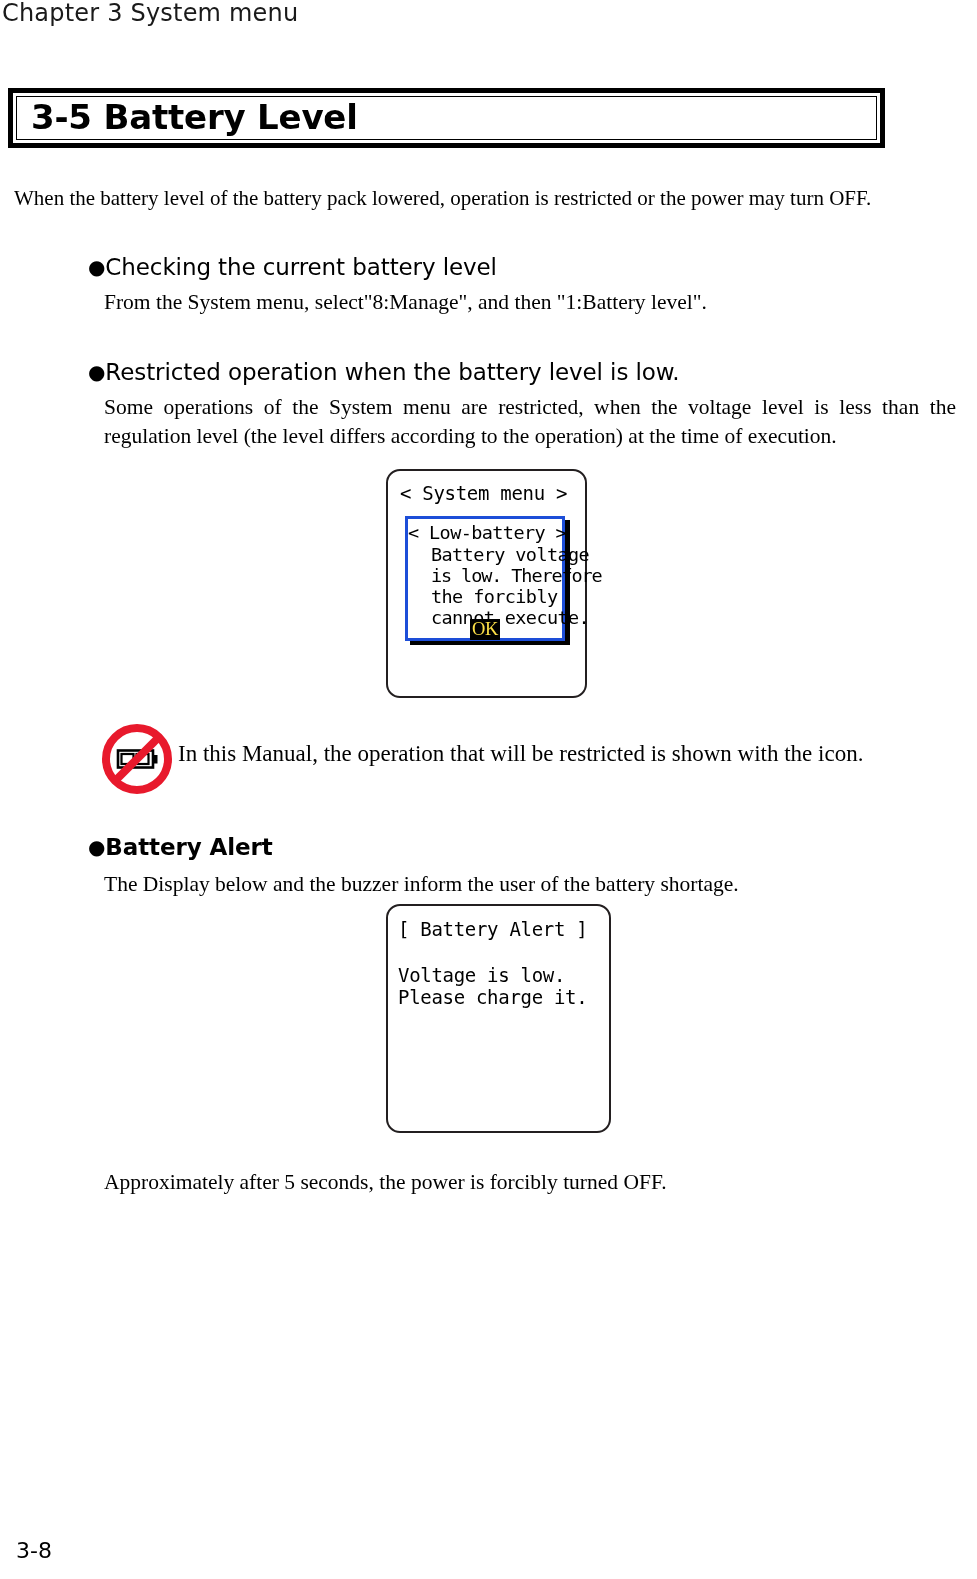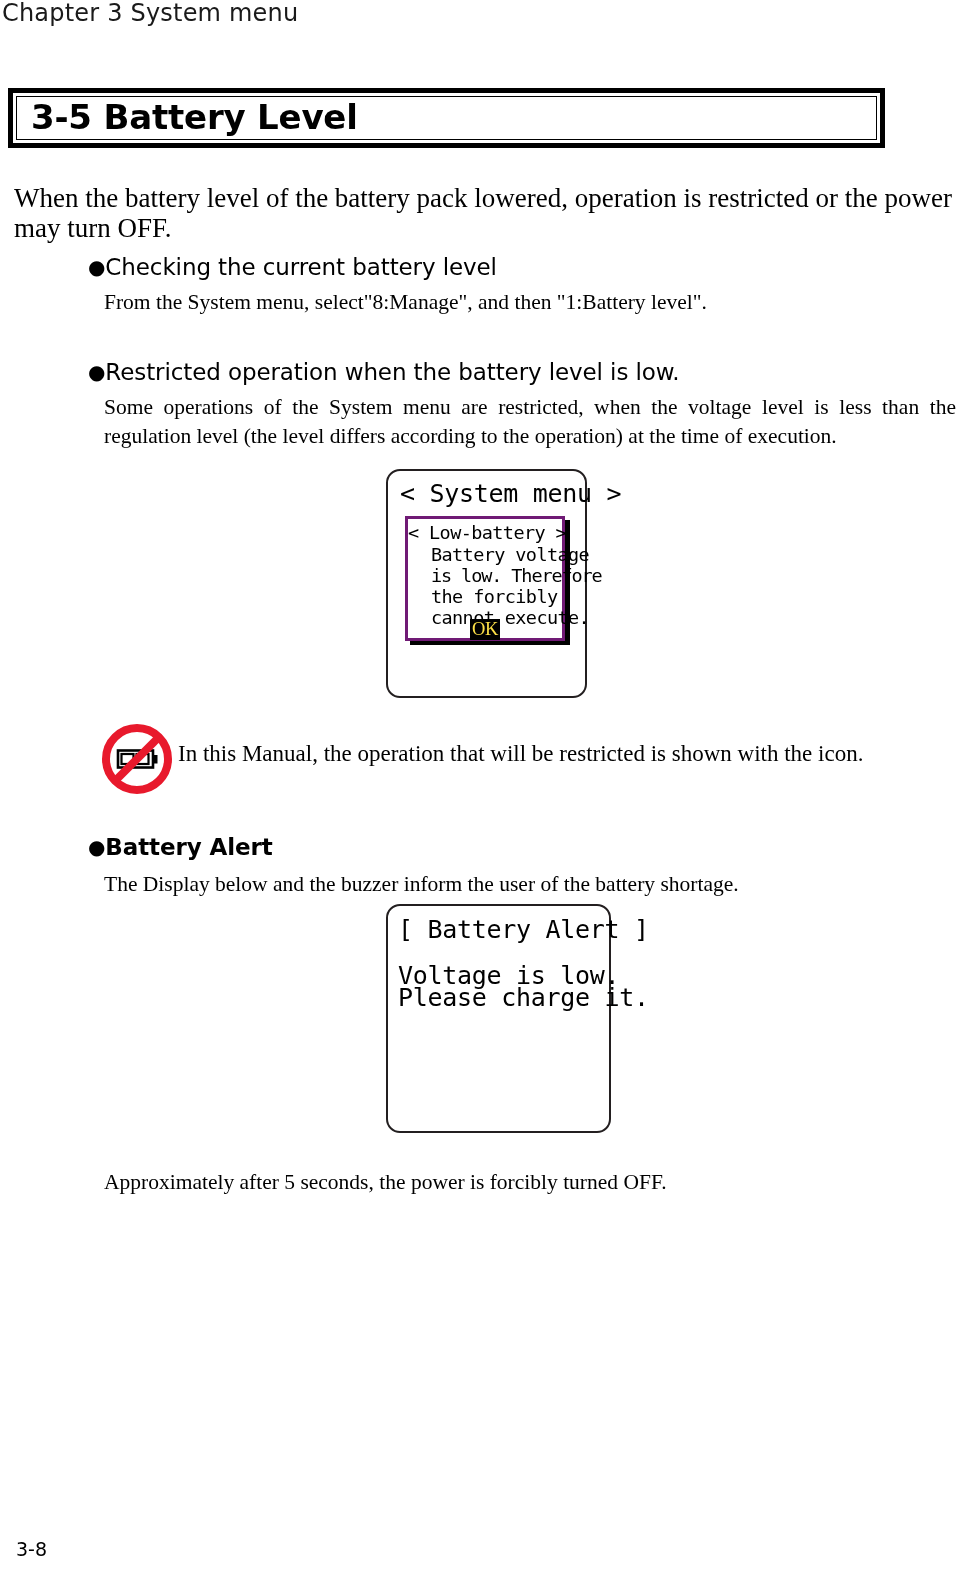--- a/index.html
+++ b/index.html
@@ -62,21 +62,21 @@
     white-space: nowrap;
     color: #000000;
   }
 
   
   .intro {
     position: absolute;
     left: 14px;
     top: 183px;
     width: 940px;
-    font-size: 27px;
+    font-size: 21px;
     line-height: 30px;
   }
 
   .bullet-head {
     position: absolute;
     font-family: "DejaVu Sans", sans-serif;
     font-size: 23px;
     line-height: 30px;
     white-space: nowrap;
     color: #000000;
@@ -99,36 +99,36 @@
   .device {
     position: absolute;
     border: 2.5px solid #231f20;
     border-radius: 14px;
     background: #ffffff;
     box-sizing: border-box;
   }
   .device-line {
     position: absolute;
     font-family: "DejaVu Sans Mono", monospace;
-    font-size: 25px;
+    font-size: 19px;
     line-height: 23px;
     white-space: pre;
     color: #000000;
     letter-spacing: -0.3px;
   }
 
   
   .modal-shadow {
     position: absolute;
     background: #000000;
   }
   .modal {
     position: absolute;
     background: #ffffff;
-    border: 3px solid #701a75;
+    border: 3px solid #1d4ed8;
     box-sizing: border-box;
   }
   .modal-text {
     position: absolute;
     left: 0;
     top: 4px;
     width: 100%;
     font-family: "DejaVu Sans Mono", monospace;
     font-size: 18.5px;
     line-height: 22px;
@@ -172,21 +172,21 @@
     line-height: 30px;
     white-space: nowrap;
   }
 
   
   .page-number {
     position: absolute;
     left: 16px;
     top: 1538px;
     font-family: "DejaVu Sans", sans-serif;
-    font-size: 19px;
+    font-size: 22px;
     color: #000000;
   }
 </style>
 </head>
 <body>
 
 <div class="page-header">Chapter 3 System menu</div>
 
 <div class="title-box-outer">
   <div class="title-box-inner">

